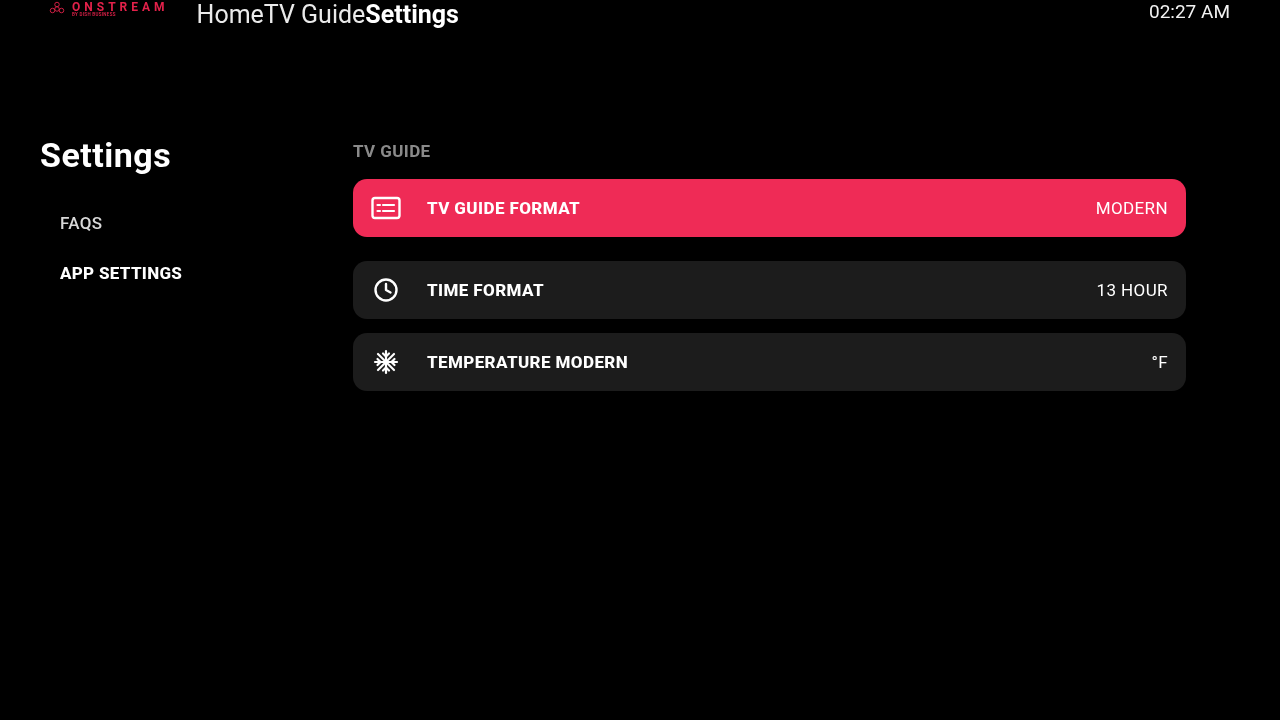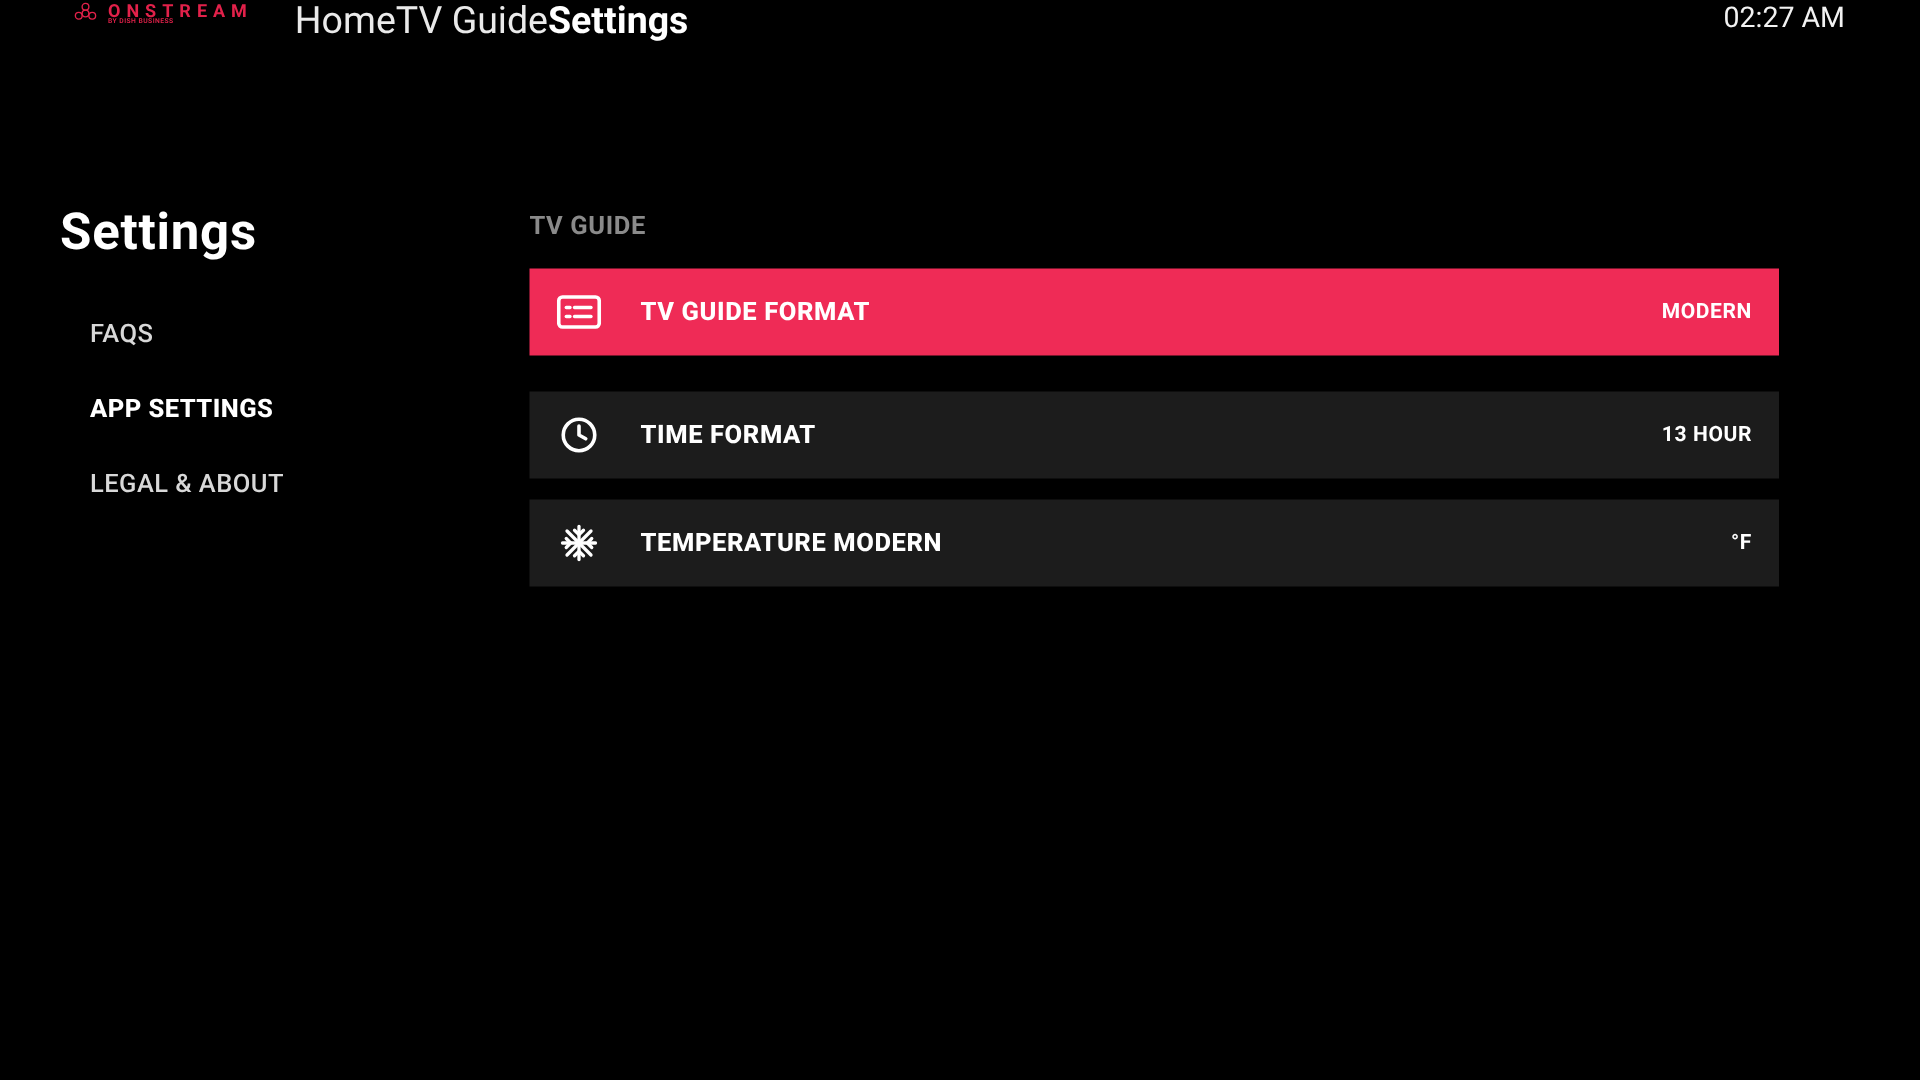--- a/index.html
+++ b/index.html
@@ -98,21 +98,21 @@
       font-weight: 700;
       color: #8a8a8a;
       letter-spacing: 0.4px;
       margin-bottom: 18px;
       margin-top: 6px;
     }
     .row {
       display: flex;
       align-items: center;
       background: #1c1c1c;
-      border-radius: 0;
+      border-radius: 14px;
       height: 58px;
       padding: 0 18px 0 16px;
       margin-bottom: 14px;
       cursor: pointer;
     }
     .row.focused {
       background: #ef2b56;
     }
     .row-icon {
       width: 34px; height: 34px;
@@ -122,22 +122,22 @@
     }
     .row-icon svg { display: block; }
     .row-label {
       font-size: 17px;
       font-weight: 800;
       color: #fff;
       letter-spacing: 0.4px;
       flex: 1;
     }
     .row-value {
-      font-size: 14px;
-      font-weight: 700;
+      font-size: 17px;
+      font-weight: 400;
       color: #fff;
       letter-spacing: 0.4px;
     }
     .section-gap { height: 10px; }
   </style>
 </head>
 <body>
 
 <div class="header">
   <div class="logo">
@@ -163,21 +163,20 @@
   </div>
   <div class="clock">02:27 AM</div>
 </div>
 
 <div class="content">
   <div class="sidebar">
     <div class="page-title">Settings</div>
     <div class="side-list">
       <div class="side-item">FAQS</div>
       <div class="side-item active">APP SETTINGS</div>
-      <div class="side-item">LEGAL &amp; ABOUT</div>
     </div>
   </div>
 
   <div class="main">
     <div class="section-label">TV GUIDE</div>
 
     <div class="row focused">
       <span class="row-icon">
         <svg width="30" height="26" viewBox="0 0 30 26">
           <rect x="1.5" y="3" width="27" height="20" rx="2.5" fill="none" stroke="#fff" stroke-width="2.4"></rect>

